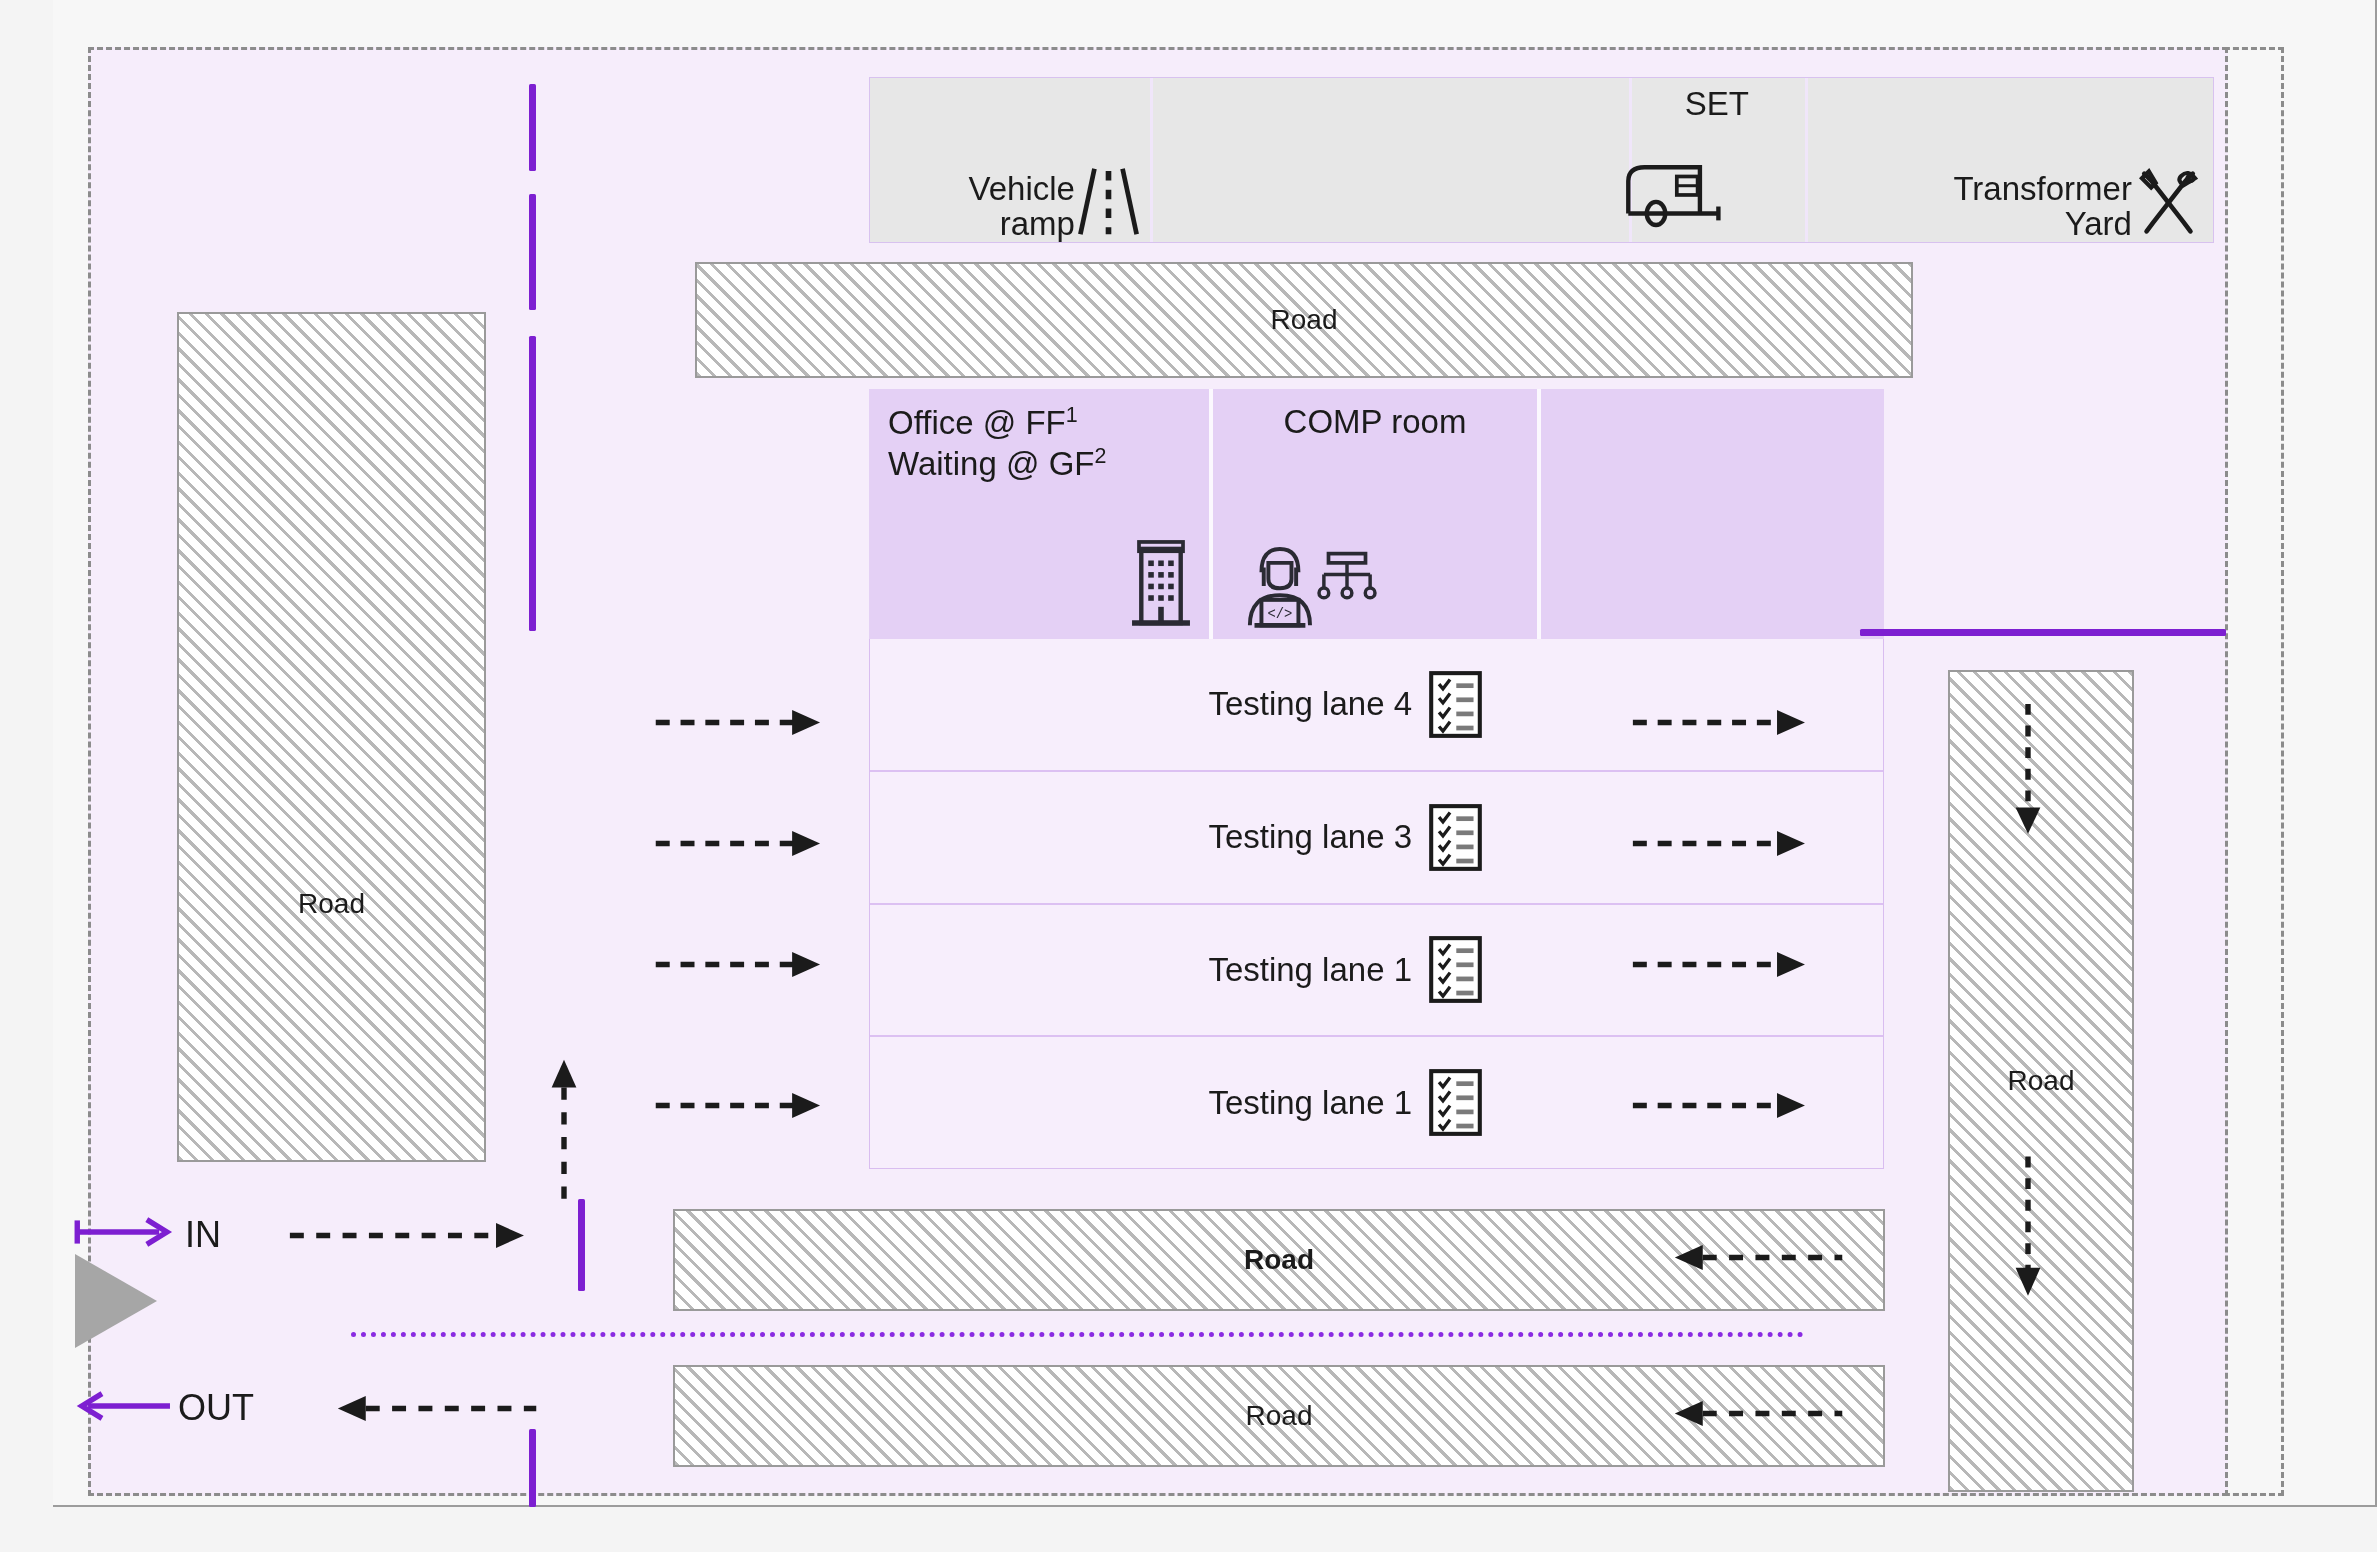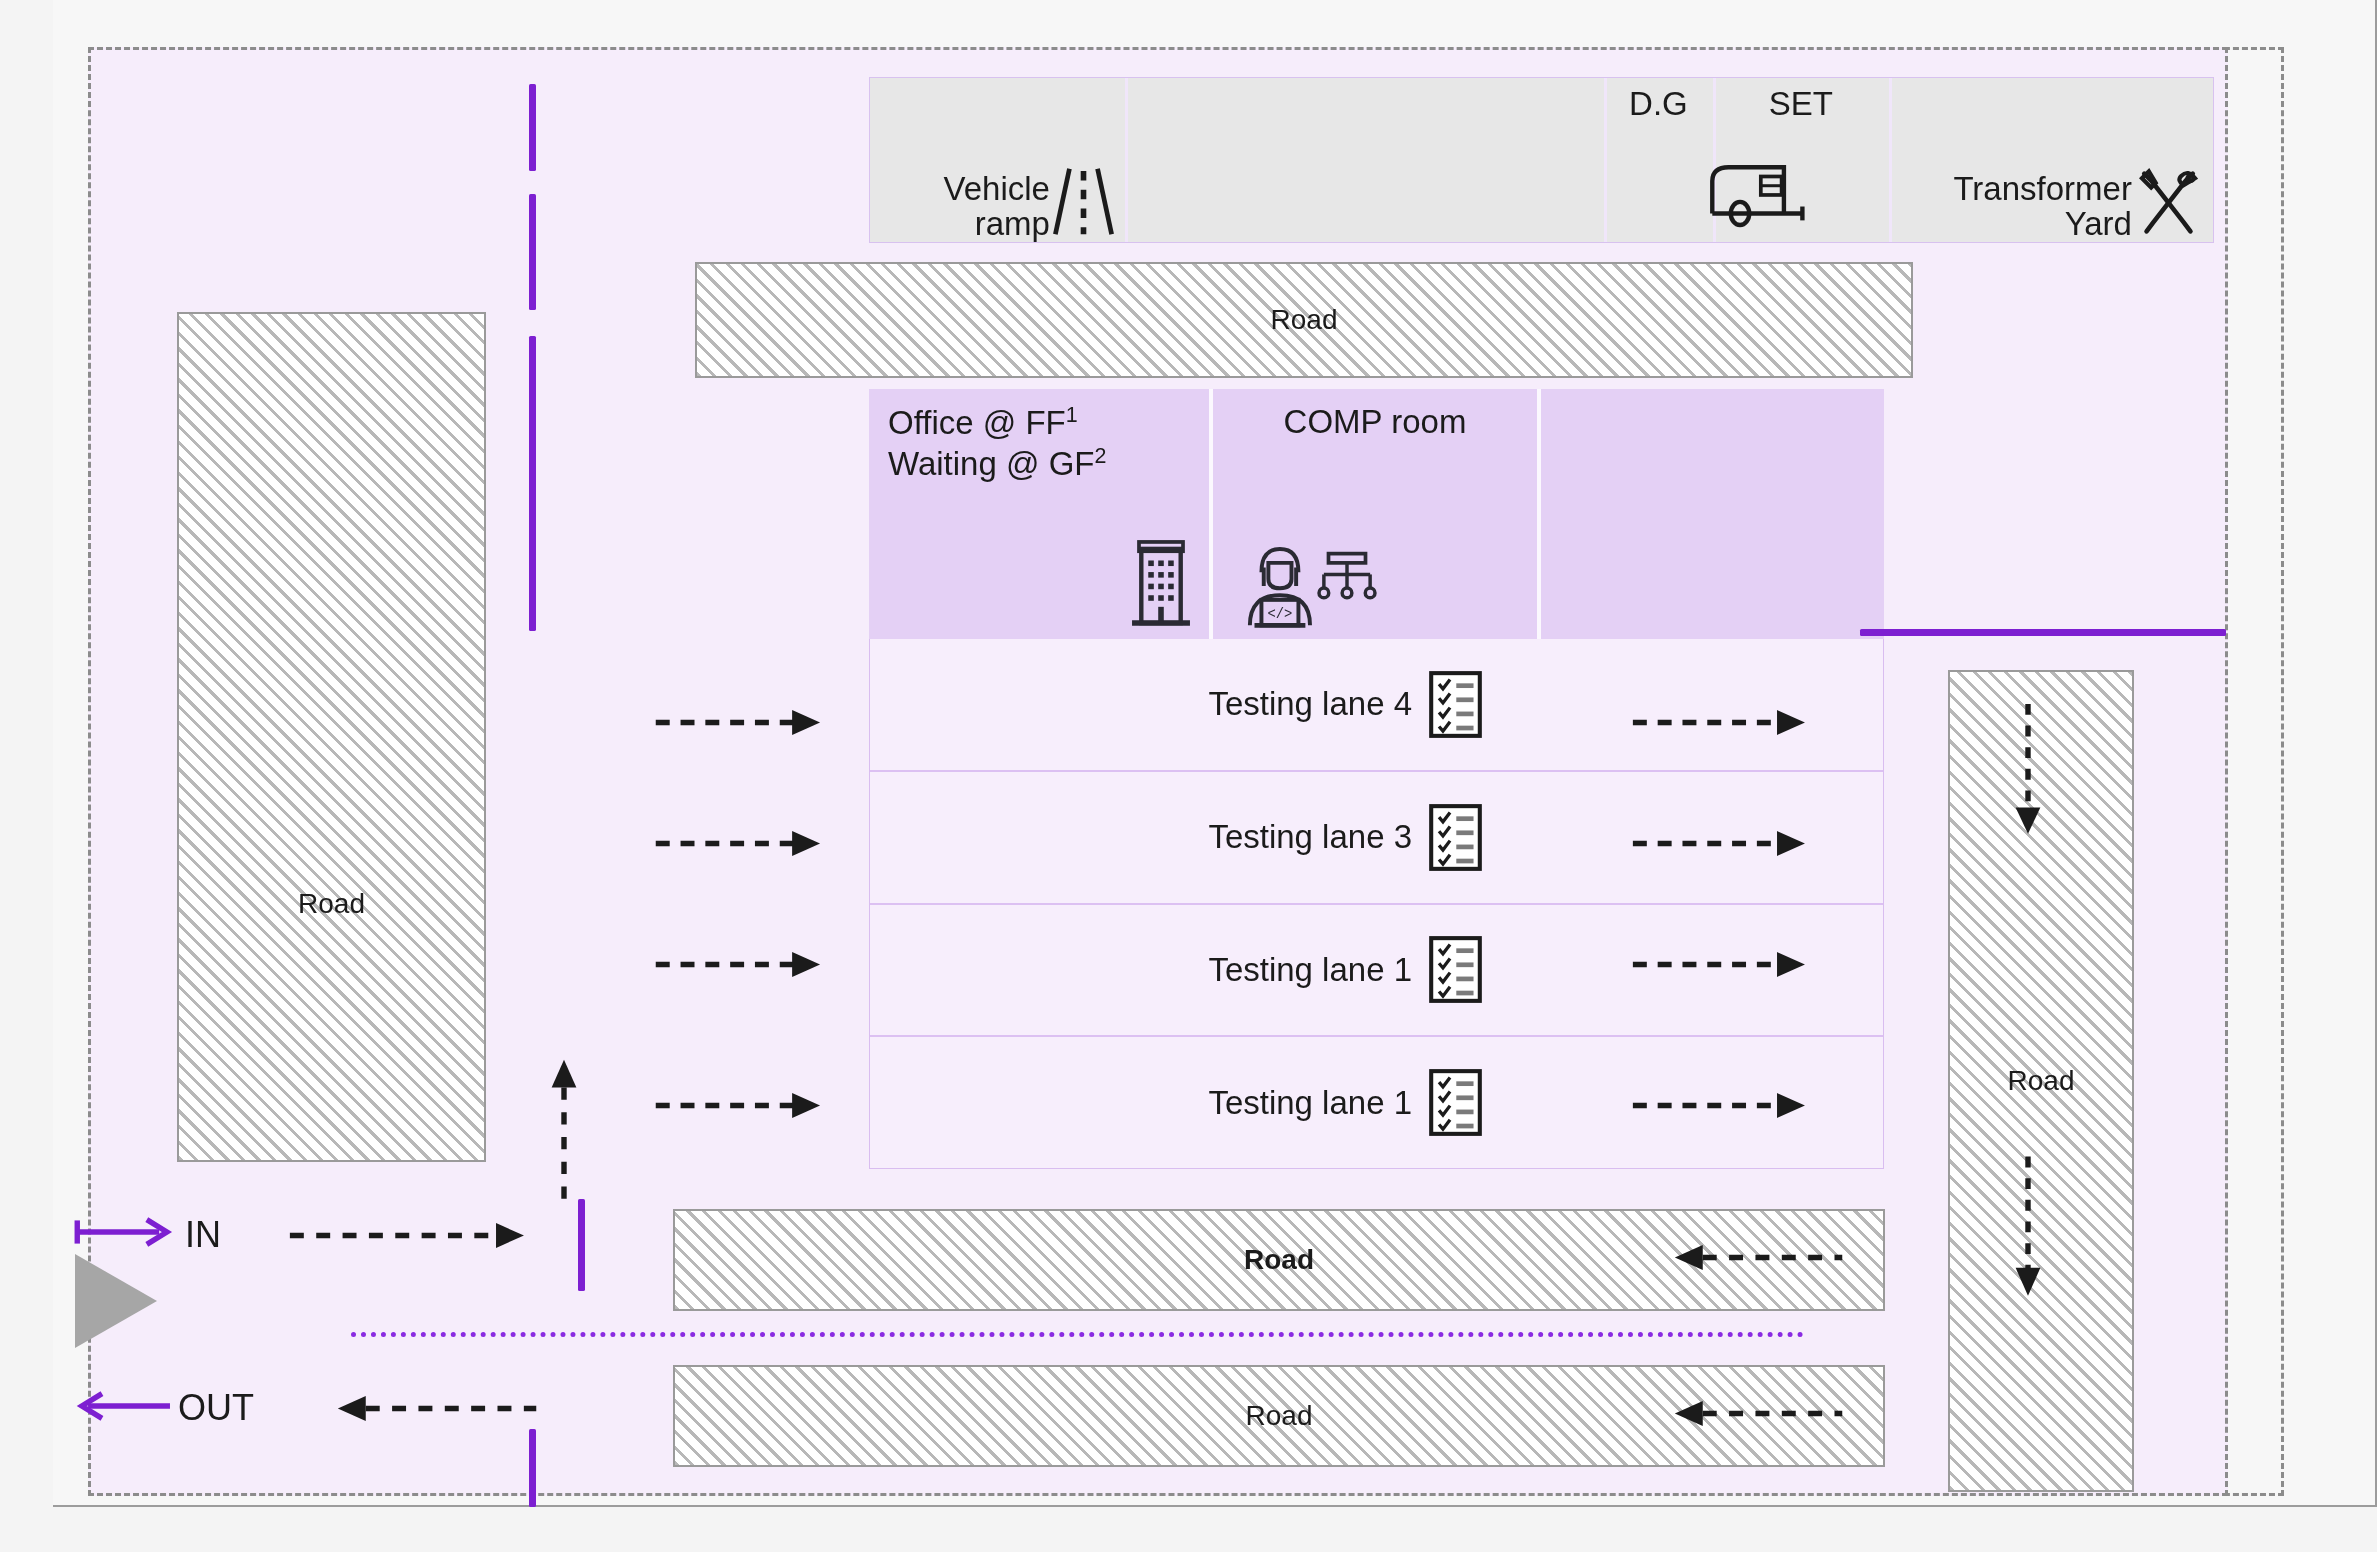--- a/index.html
+++ b/index.html
@@ -220,39 +220,36 @@
 <div id="canvas">
 
   <div class="sheet"></div>
 
   <div class="outer-dash"></div>
 
   <div class="plot"></div>
 
   <div class="util-strip">
 
-    <div class="util-cell" style="width:258px;">
+    <div class="util-cell" style="width:283px;">
       <div class="util-inner">
         <span class="util-text">Vehicle
 ramp</span>
         <span>
           <svg width="61" height="75" viewBox="0 0 26 32">
             <path d="M7 2 L1 30" stroke="#1b1b1b" stroke-width="2" fill="none"></path>
             <path d="M19 2 L25 30" stroke="#1b1b1b" stroke-width="2" fill="none"></path>
             <path d="M13 3 L13 7 M13 11 L13 15 M13 19 L13 23 M13 27 L13 30" stroke="#1b1b1b" stroke-width="2.4" fill="none"></path>
           </svg>
         </span>
       </div>
     </div>
 
     <div class="util-cell" style="width:479px;"></div>
 
-    <div class="util-cell" style="width:109px; justify-content:center; align-items:flex-start;">
-      <span class="util-text" style="text-align:center;">D.G</span>
-    </div>
 
     <div class="util-cell" style="width:176px; justify-content:center; align-items:flex-start;">
       <span class="util-text" style="text-align:center;">SET</span>
       <span class="util-icon" style="right:auto; left:-15.6px; bottom:14px;">
         <svg width="117" height="67" viewBox="0 0 50 29">
           <path d="M5 24 L5 10 Q5 4 12 4 L36 4 L36 24" stroke="#1b1b1b" stroke-width="1.9" fill="none"></path>
           <rect x="26" y="8" width="9" height="8" stroke="#1b1b1b" stroke-width="1.6" fill="none"></rect>
           <line x1="26" y1="12" x2="35" y2="12" stroke="#1b1b1b" stroke-width="1.3"></line>
           <line x1="5" y1="24" x2="44" y2="24" stroke="#1b1b1b" stroke-width="1.9"></line>
           <ellipse cx="17" cy="24" rx="4" ry="5" stroke="#1b1b1b" stroke-width="1.9" fill="none"></ellipse>

